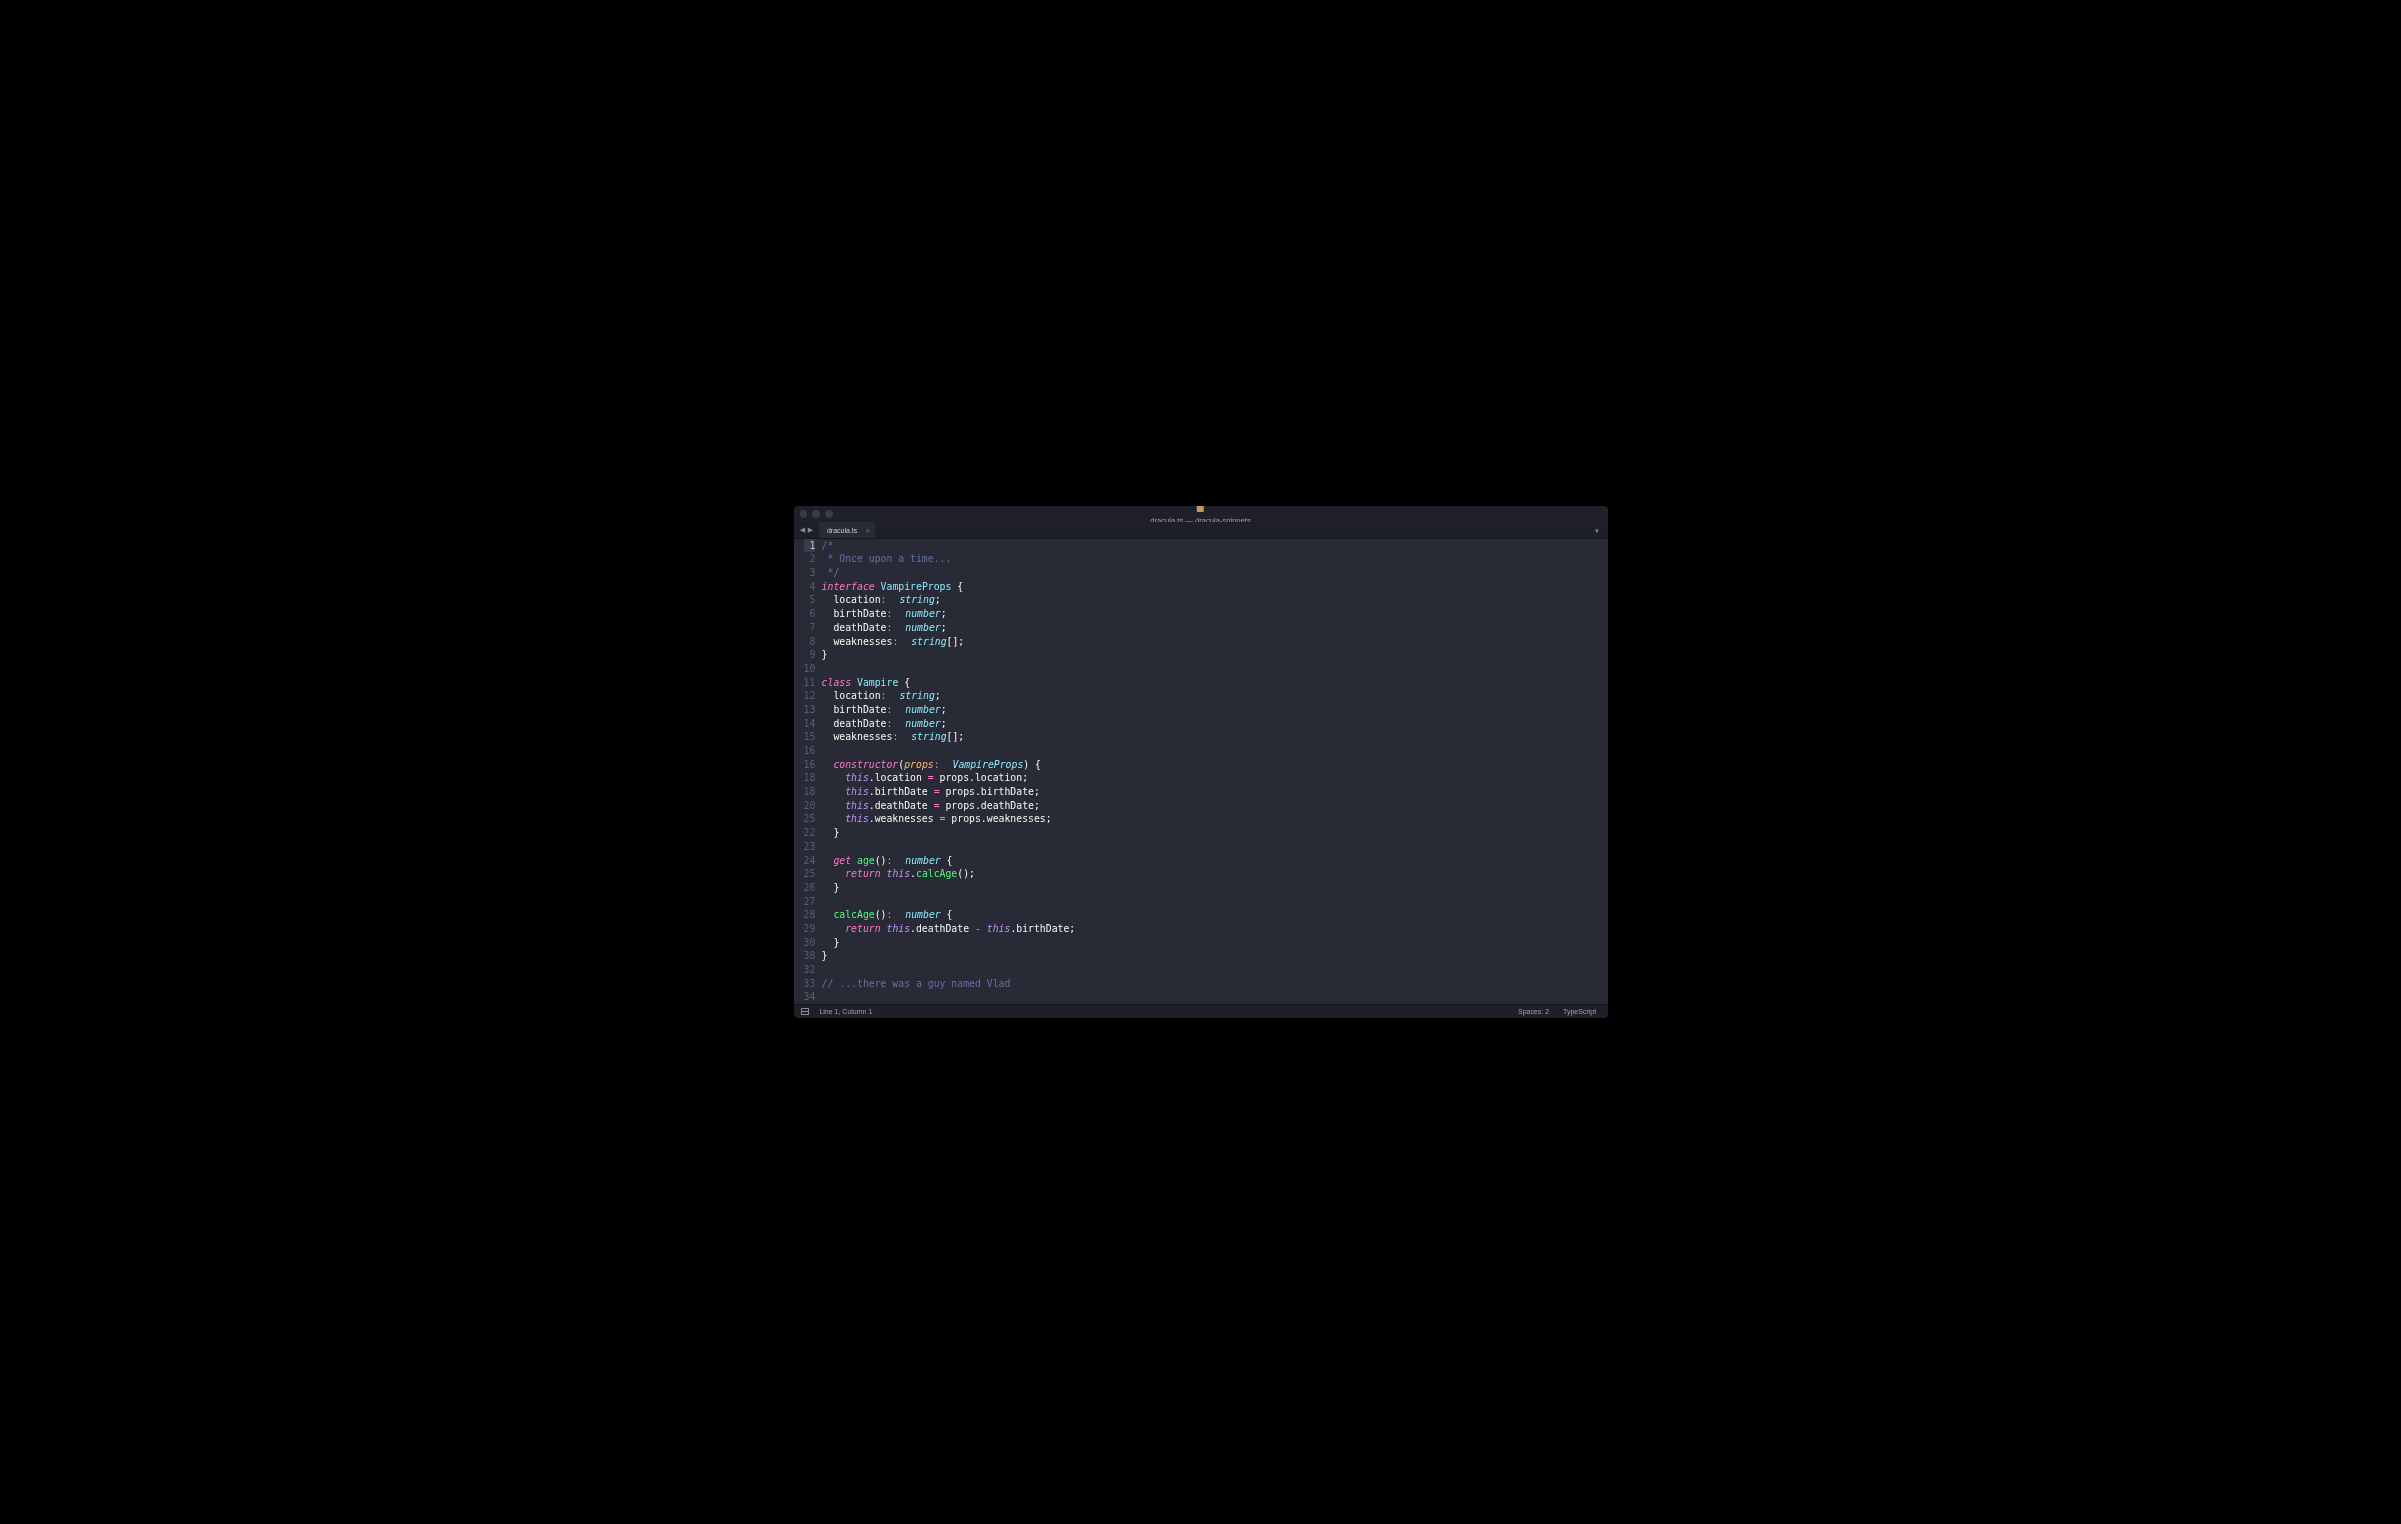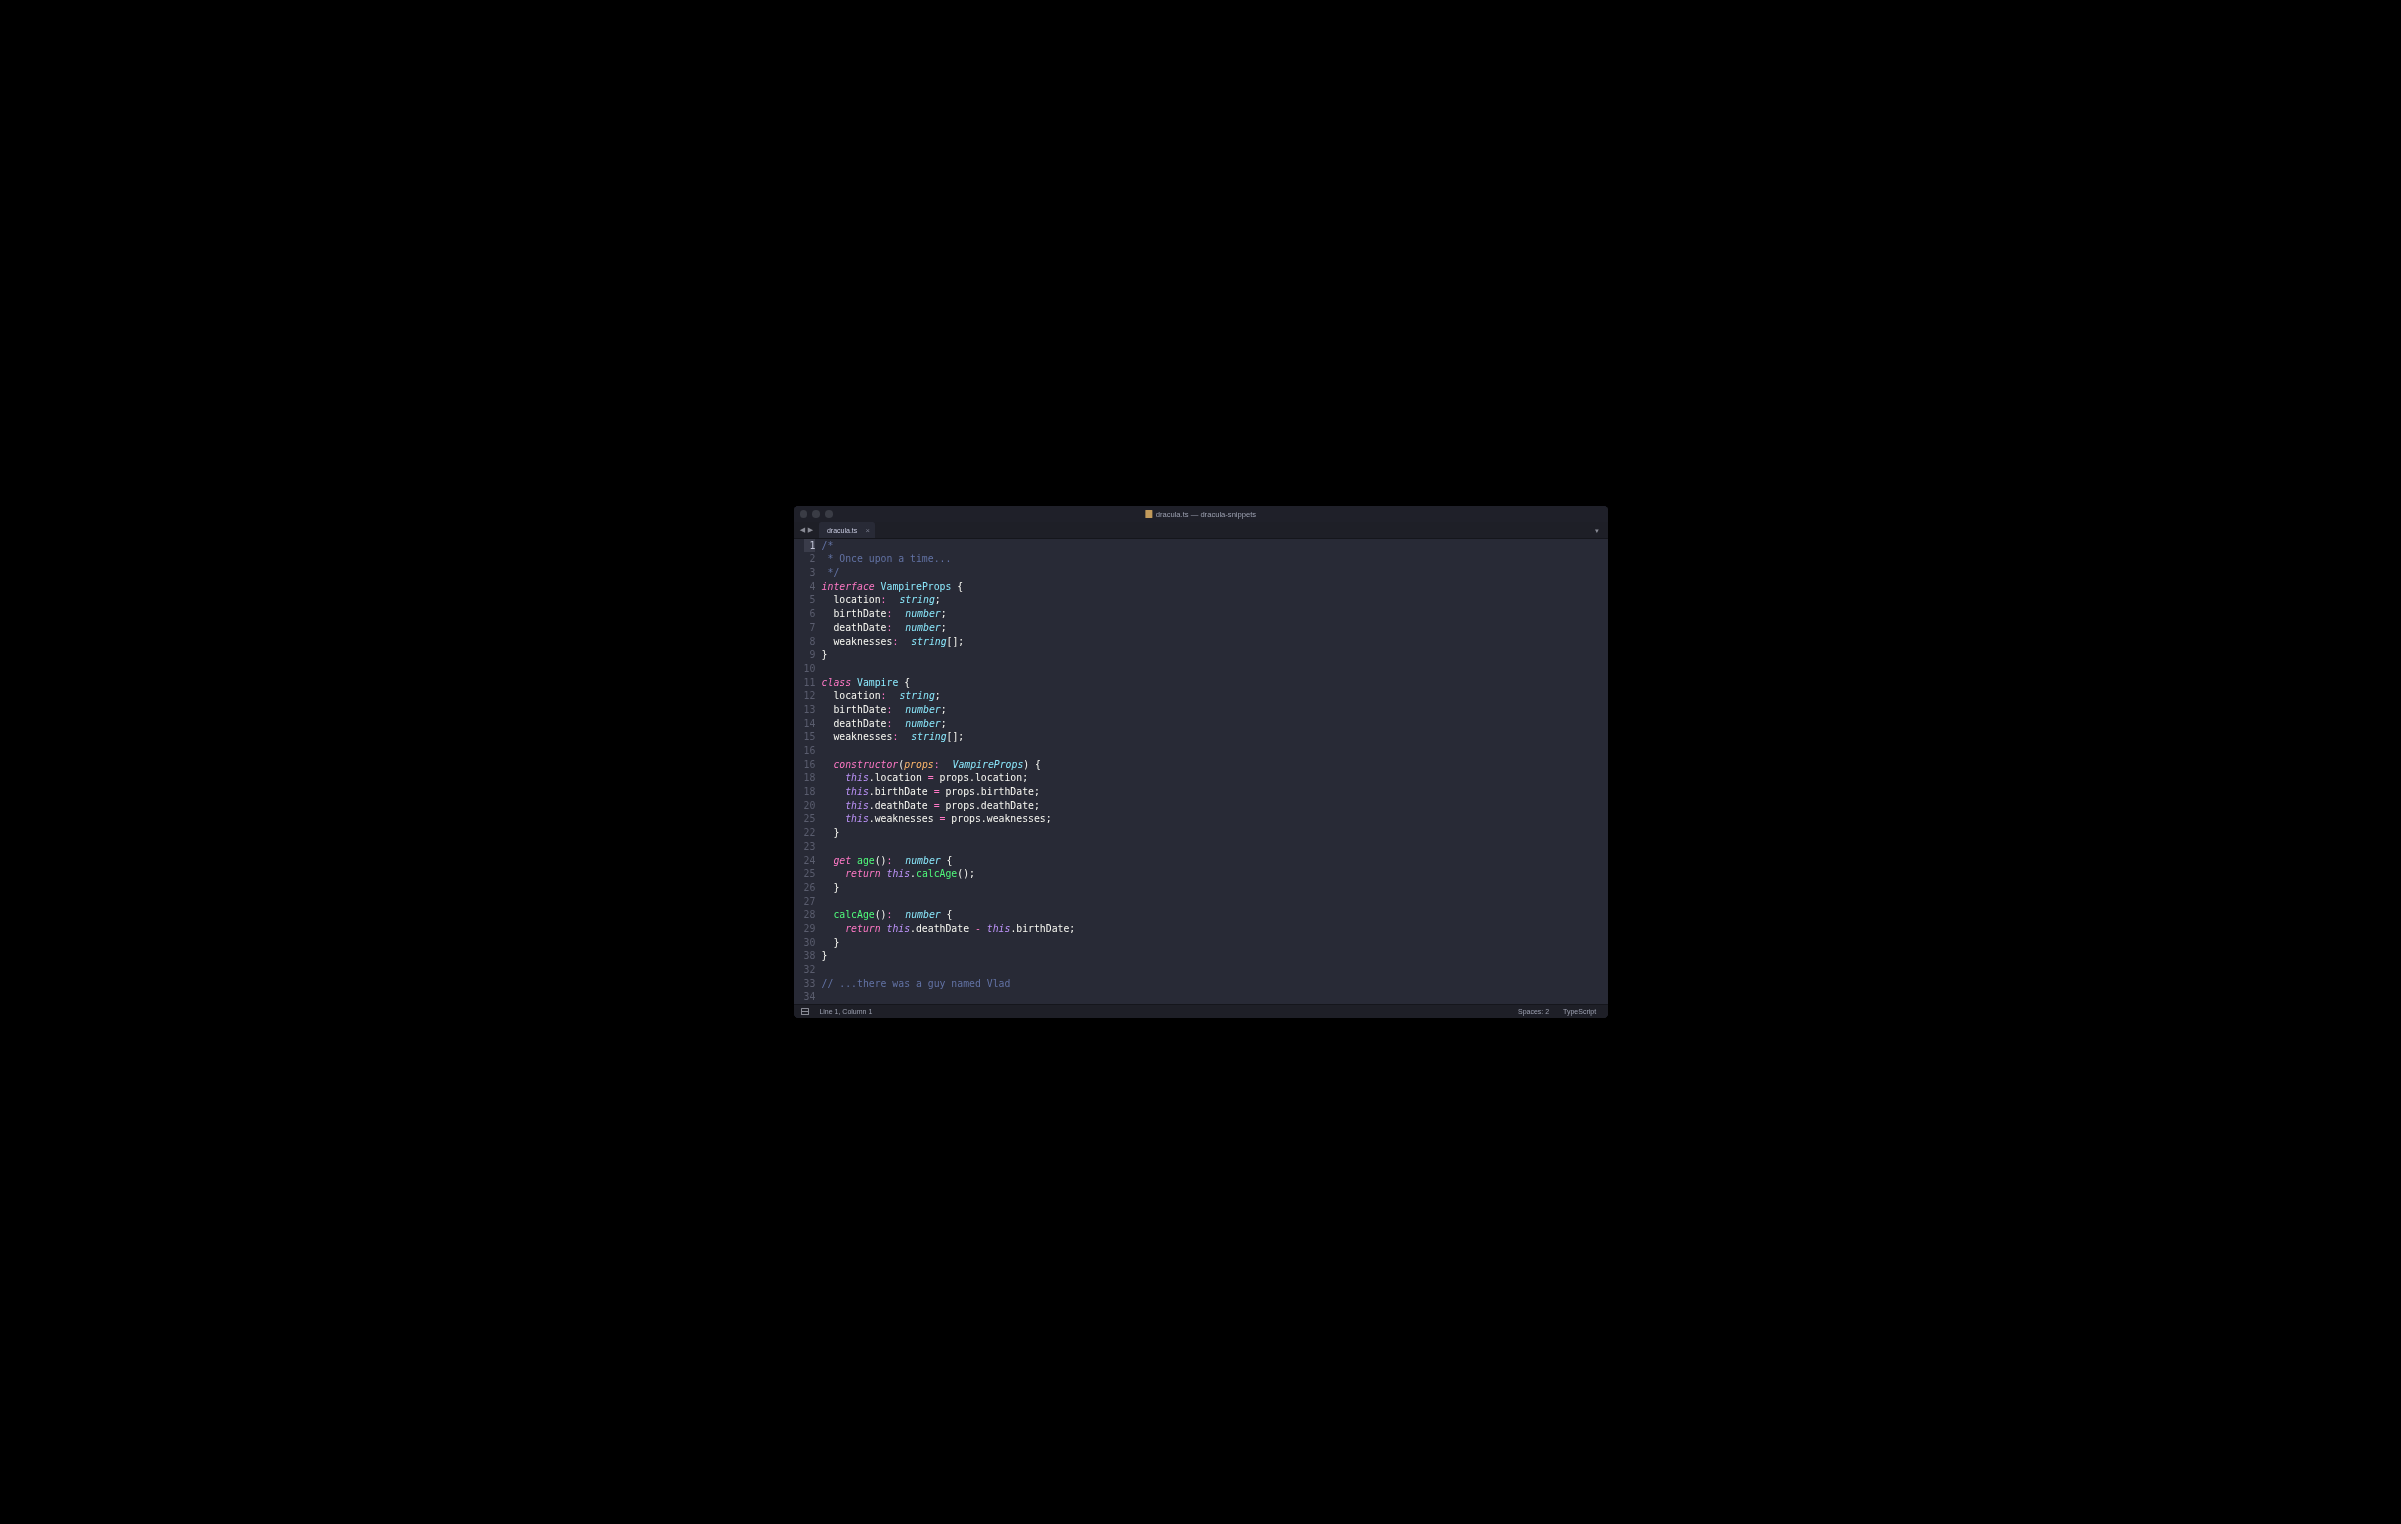--- a/index.html
+++ b/index.html
@@ -41,20 +41,21 @@
   }
   .title {
     position: absolute;
     left: 50%;
     transform: translateX(-50%);
     color: #9ca0b0;
     font-size: 7.6px;
     display: flex;
     align-items: center;
     gap: 3.8px;
+    flex-direction: column;
   }
   .file-icon {
     width: 7px;
     height: 8.2px;
     background: #c19a5b;
     border-radius: 0.6px;
     position: relative;
   }
   .toolbar {
     height: 16.4px;

